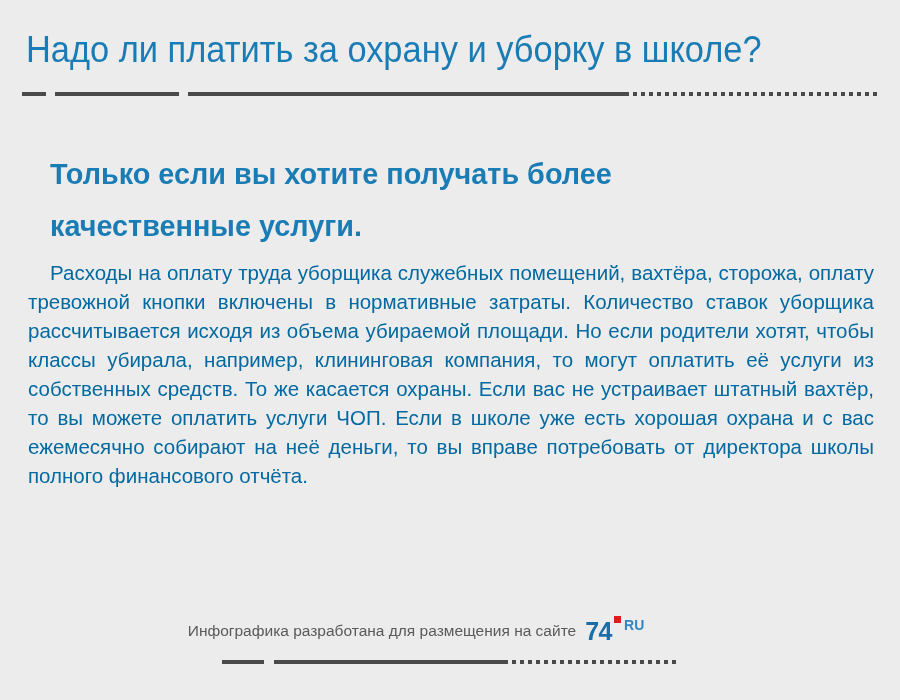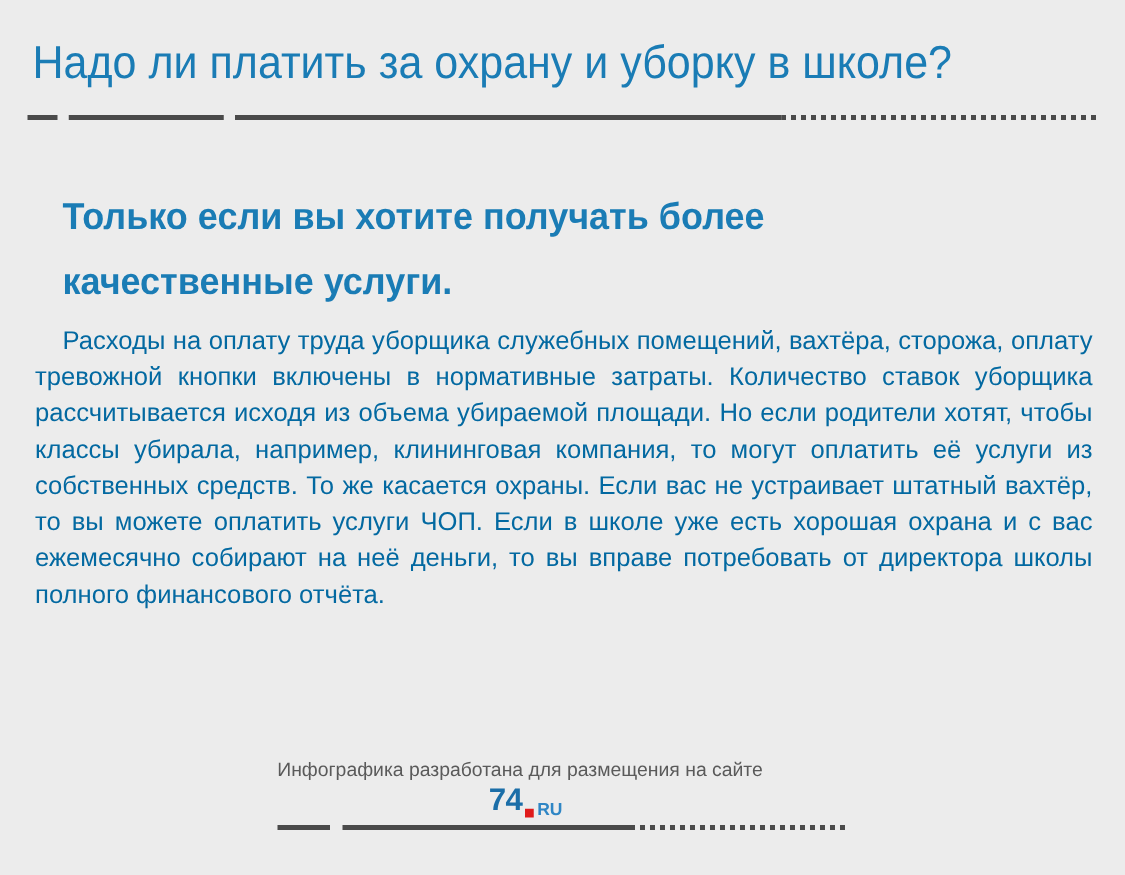--- a/index.html
+++ b/index.html
@@ -114,32 +114,31 @@
   
   .footer {
     position: absolute;
     left: 0;
     top: 614px;
     width: 832px;
     height: 34px;
     display: flex;
     align-items: center;
     justify-content: center;
-    flex-direction: column;
   }
   .footer-credit {
     font-family: "Liberation Sans Narrow", "Liberation Sans", sans-serif;
     font-size: 15.5px;
     color: #5a5a5a;
     letter-spacing: 0px;
     white-space: nowrap;
   }
   .logo {
     display: inline-flex;
-    align-items: flex-end;
+    align-items: flex-start;
     margin-left: 9px;
     font-family: "Liberation Sans", sans-serif;
     font-weight: bold;
     white-space: nowrap;
   }
   .logo-74 {
     font-size: 25px;
     color: #1b6ea8;
     letter-spacing: -0.5px;
   }

